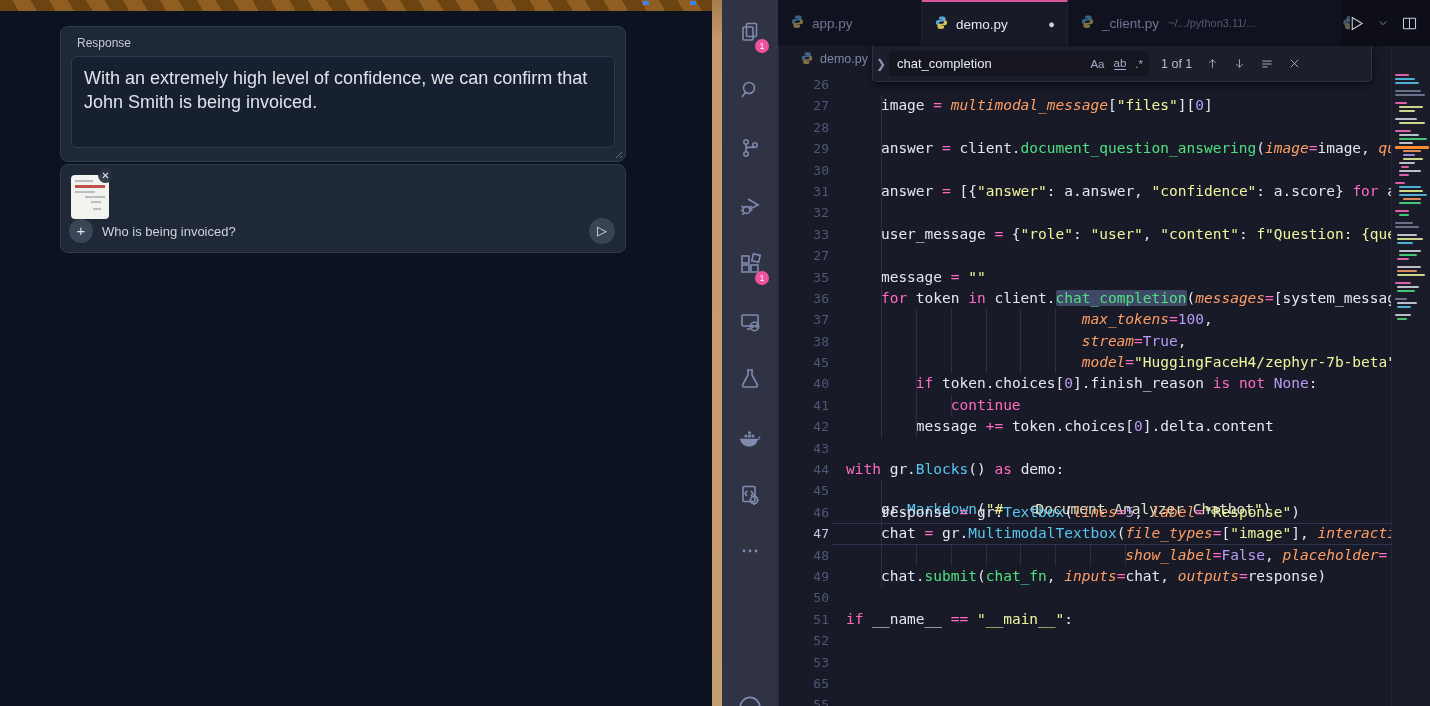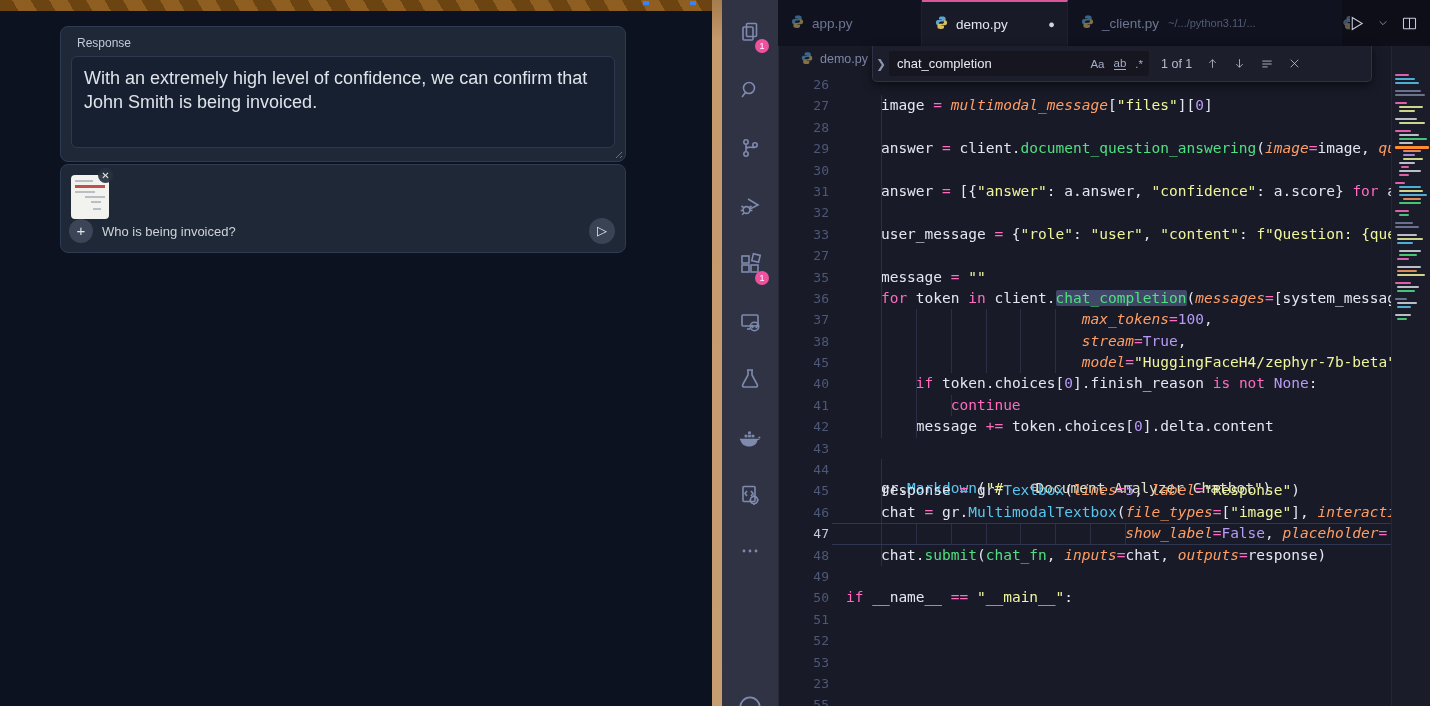--- a/index.html
+++ b/index.html
@@ -295,21 +295,21 @@
         <div class="ln">44</div>
         <div class="ln">45</div>
         <div class="ln">46</div>
         <div class="ln cur">47</div>
         <div class="ln">48</div>
         <div class="ln">49</div>
         <div class="ln">50</div>
         <div class="ln">51</div>
         <div class="ln">52</div>
         <div class="ln">53</div>
-        <div class="ln">23</div>
+        <div class="ln">65</div>
         <div class="ln">55</div>
       </div>
     <div id="code-area">
         <div class="crow"></div>
         <div class="crow"><span class="guide" style="left: 34.896px;"></span><span class="tk-t">    image </span><span class="tk-k">=</span><span class="tk-t"> </span><span class="tk-p">multimodal_message</span><span class="tk-t">[</span><span class="tk-s">"files"</span><span class="tk-t">][</span><span class="tk-n">0</span><span class="tk-t">]</span></div>
         <div class="crow"><span class="guide" style="left: 34.896px;"></span></div>
         <div class="crow"><span class="guide" style="left: 34.896px;"></span><span class="tk-t">    answer </span><span class="tk-k">=</span><span class="tk-t"> client.</span><span class="tk-f">document_question_answering</span><span class="tk-t">(</span><span class="tk-p">image</span><span class="tk-k">=</span><span class="tk-t">image, </span><span class="tk-p">question</span></div>
         <div class="crow"><span class="guide" style="left: 34.896px;"></span></div>
         <div class="crow"><span class="guide" style="left: 34.896px;"></span><span class="tk-t">    answer </span><span class="tk-k">=</span><span class="tk-t"> [{</span><span class="tk-s">"answer"</span><span class="tk-t">: a.answer, </span><span class="tk-s">"confidence"</span><span class="tk-t">: a.score} </span><span class="tk-k">for</span><span class="tk-t"> a</span></div>
         <div class="crow"><span class="guide" style="left: 34.896px;"></span></div>
@@ -317,20 +317,21 @@
         <div class="crow"><span class="guide" style="left: 34.896px;"></span></div>
         <div class="crow"><span class="guide" style="left: 34.896px;"></span><span class="tk-t">    message </span><span class="tk-k">=</span><span class="tk-t"> </span><span class="tk-s">""</span></div>
         <div class="crow"><span class="guide" style="left: 34.896px;"></span><span class="tk-t">    </span><span class="tk-k">for</span><span class="tk-t"> token </span><span class="tk-k">in</span><span class="tk-t"> client.</span><span class="tk-hl">chat_completion</span><span class="tk-t">(</span><span class="tk-p">messages</span><span class="tk-k">=</span><span class="tk-t">[system_message</span></div>
         <div class="crow"><span class="guide" style="left: 34.896px;"></span><span class="guide" style="left: 69.792px;"></span><span class="guide" style="left: 104.688px;"></span><span class="guide" style="left: 139.584px;"></span><span class="guide" style="left: 174.48px;"></span><span class="guide" style="left: 209.376px;"></span><span class="tk-t">                           </span><span class="tk-p">max_tokens</span><span class="tk-k">=</span><span class="tk-n">100</span><span class="tk-t">,</span></div>
         <div class="crow"><span class="guide" style="left: 34.896px;"></span><span class="guide" style="left: 69.792px;"></span><span class="guide" style="left: 104.688px;"></span><span class="guide" style="left: 139.584px;"></span><span class="guide" style="left: 174.48px;"></span><span class="guide" style="left: 209.376px;"></span><span class="tk-t">                           </span><span class="tk-p">stream</span><span class="tk-k">=</span><span class="tk-n">True</span><span class="tk-t">,</span></div>
         <div class="crow"><span class="guide" style="left: 34.896px;"></span><span class="guide" style="left: 69.792px;"></span><span class="guide" style="left: 104.688px;"></span><span class="guide" style="left: 139.584px;"></span><span class="guide" style="left: 174.48px;"></span><span class="guide" style="left: 209.376px;"></span><span class="tk-t">                           </span><span class="tk-p">model</span><span class="tk-k">=</span><span class="tk-s">"HuggingFaceH4/zephyr-7b-beta"</span></div>
         <div class="crow"><span class="guide" style="left: 34.896px;"></span><span class="guide" style="left: 69.792px;"></span><span class="tk-t">        </span><span class="tk-k">if</span><span class="tk-t"> token.choices[</span><span class="tk-n">0</span><span class="tk-t">].finish_reason </span><span class="tk-k">is</span><span class="tk-t"> </span><span class="tk-k">not</span><span class="tk-t"> </span><span class="tk-n">None</span><span class="tk-t">:</span></div>
         <div class="crow"><span class="guide" style="left: 34.896px;"></span><span class="guide" style="left: 69.792px;"></span><span class="guide" style="left: 104.688px;"></span><span class="tk-t">            </span><span class="tk-k">continue</span></div>
         <div class="crow"><span class="guide" style="left: 34.896px;"></span><span class="guide" style="left: 69.792px;"></span><span class="tk-t">        message </span><span class="tk-k">+=</span><span class="tk-t"> token.choices[</span><span class="tk-n">0</span><span class="tk-t">].delta.content</span></div>
         <div class="crow"></div>
+        <div class="crow"><span class="tk-k">with</span><span class="tk-t"> gr.</span><span class="tk-c">Blocks</span><span class="tk-t">() </span><span class="tk-k">as</span><span class="tk-t"> demo:</span></div>
         <div class="crow"><span class="guide" style="left: 34.896px;"></span><span class="tk-t">    gr.</span><span class="tk-c">Markdown</span><span class="tk-t">(</span><span class="tk-s">"# </span><span class="mag-ic">
   <svg width="13" height="13" viewBox="0 0 24 24" style="stroke:#c8cede;fill:none;stroke-width:2.4">
               <circle cx="10" cy="10" r="6"></circle>
               <line x1="14.5" y1="14.5" x2="21" y2="21"></line>
             </svg></span><span class="tk-w"> Document Analyzer Chatbot</span><span class="tk-s">"</span><span class="tk-t">)</span></div>
         <div class="crow"><span class="guide" style="left: 34.896px;"></span><span class="tk-t">    response </span><span class="tk-k">=</span><span class="tk-t"> gr.</span><span class="tk-c">Textbox</span><span class="tk-t">(</span><span class="tk-p">lines</span><span class="tk-k">=</span><span class="tk-n">5</span><span class="tk-t">, </span><span class="tk-p">label</span><span class="tk-k">=</span><span class="tk-s">"Response"</span><span class="tk-t">)</span></div>
         <div class="crow"><span class="guide" style="left: 34.896px;"></span><span class="tk-t">    chat </span><span class="tk-k">=</span><span class="tk-t"> gr.</span><span class="tk-c">MultimodalTextbox</span><span class="tk-t">(</span><span class="tk-p">file_types</span><span class="tk-k">=</span><span class="tk-t">[</span><span class="tk-s">"image"</span><span class="tk-t">], </span><span class="tk-p">interactive</span></div>
         <div class="crow"><span class="guide" style="left: 34.896px;"></span><span class="guide" style="left: 69.792px;"></span><span class="guide" style="left: 104.688px;"></span><span class="guide" style="left: 139.584px;"></span><span class="guide" style="left: 174.48px;"></span><span class="guide" style="left: 209.376px;"></span><span class="guide" style="left: 244.272px;"></span><span class="guide" style="left: 279.168px;"></span><span class="tk-t">                                </span><span class="tk-p">show_label</span><span class="tk-k">=</span><span class="tk-n">False</span><span class="tk-t">, </span><span class="tk-p">placeholder</span><span class="tk-k">=</span></div>
         <div class="crow"><span class="guide" style="left: 34.896px;"></span><span class="tk-t">    chat.</span><span class="tk-f">submit</span><span class="tk-t">(</span><span class="tk-f">chat_fn</span><span class="tk-t">, </span><span class="tk-p">inputs</span><span class="tk-k">=</span><span class="tk-t">chat, </span><span class="tk-p">outputs</span><span class="tk-k">=</span><span class="tk-t">response)</span></div>
         <div class="crow"></div>

